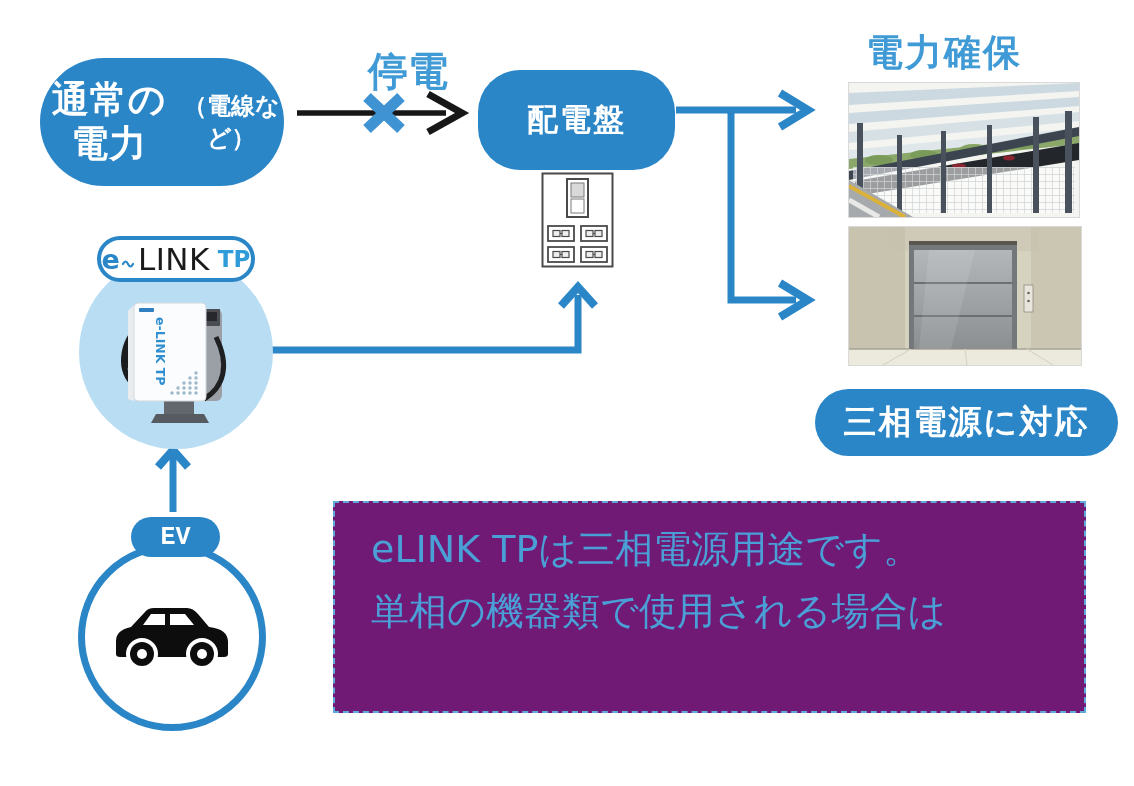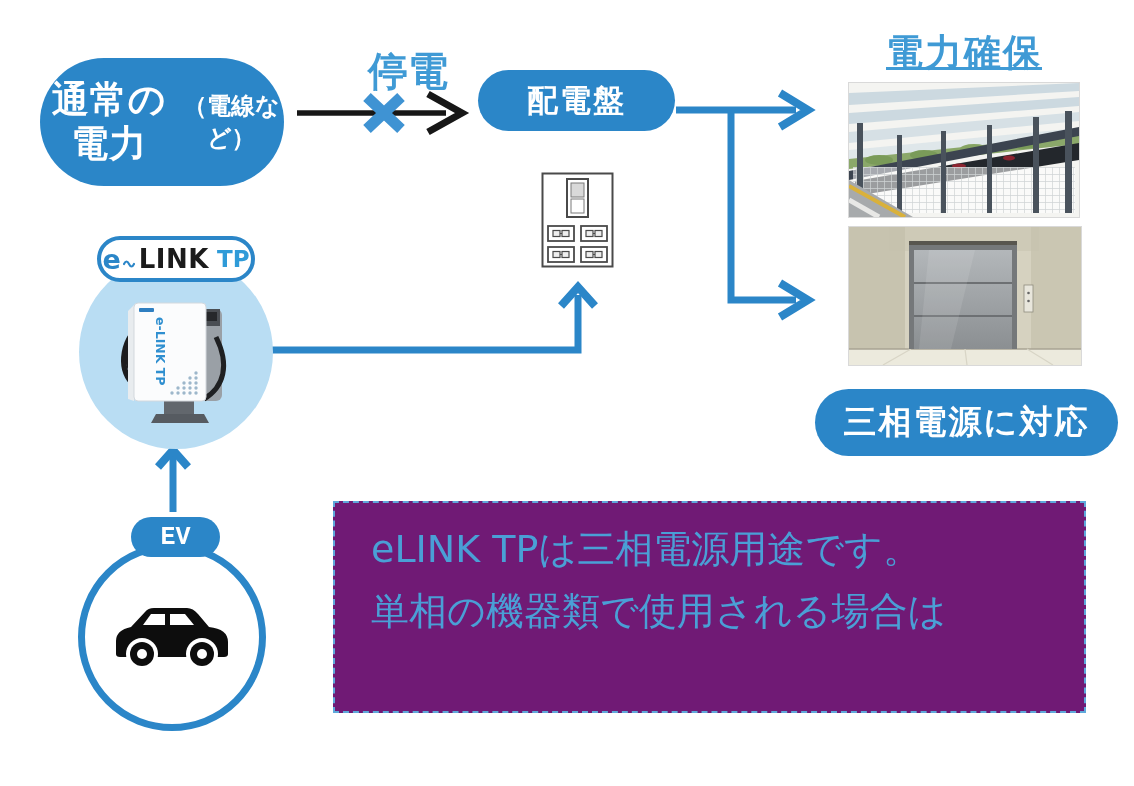--- a/index.html
+++ b/index.html
@@ -13,36 +13,36 @@
   #connectors{position:absolute;left:0;top:0;pointer-events:none;}
   
   .pill{
     position:absolute;background:#2B86C8;color:#ffffff;
     display:flex;flex-direction:row;align-items:center;justify-content:center;
     text-align:center;
   }
   .pill-normal{left:40px;top:58px;width:244px;height:128px;border-radius:64px;}
   .pill-normal .t1{font-size:37px;font-weight:bold;line-height:44px;letter-spacing:1px;}
   .pill-normal .t2{font-size:24px;font-weight:bold;line-height:32px;}
-  .pill-board{left:478px;top:70px;width:197px;height:61px;border-radius:42px;font-size:31px;font-weight:bold;letter-spacing:2px;}
+  .pill-board{left:478px;top:70px;width:197px;height:100px;border-radius:42px;font-size:31px;font-weight:bold;letter-spacing:2px;}
   .pill-threephase{left:815px;top:389px;width:303px;height:67px;border-radius:34px;font-size:33px;font-weight:bold;letter-spacing:2px;}
   .pill-ev{left:131px;top:517px;width:89px;height:40px;border-radius:20px;font-size:25px;font-weight:bold;z-index:6;font-family:Liberation Mono, monospace;}
   
   .blue-label{position:absolute;color:#3F9AD5;font-weight:bold;text-align:center;}
   .lbl-outage{left:320px;top:44px;width:128px;font-size:40px;text-align:right;}
-  .lbl-secured{left:848px;top:28px;width:232px;font-size:37px;letter-spacing:2px;text-decoration:underline;}
+  .lbl-secured{left:828px;top:28px;width:232px;font-size:37px;letter-spacing:2px;}
   
   .elink-badge{
     position:absolute;left:97px;top:236px;width:158px;height:46px;border:4px solid #2B86C8;
     border-radius:24px;background:#ffffff;display:flex;align-items:center;justify-content:center;
     z-index:5;gap:2px;
   }
   .elink-badge .e{color:#2B86C8;font-size:27px;font-weight:bold;line-height:1;}
   .elink-badge .wave{margin:8px 2px 0 0;}
-  .elink-badge .link{color:#1b1b1b;font-size:26px;font-weight:bold;letter-spacing:0.5px;}
+  .elink-badge .link{color:#1b1b1b;font-size:31px;font-weight:normal;letter-spacing:0.5px;}
   .elink-badge .tp{color:#2F9BD8;font-size:23px;font-weight:bold;margin-left:6px;text-align:right;}
   
   .light-circle{position:absolute;left:79px;top:255px;width:194px;height:194px;border-radius:50%;background:#B9DDF3;z-index:2;}
   .device-wrap{position:absolute;left:112px;top:295px;z-index:3;}
   .ev-circle{position:absolute;left:78px;top:543px;width:188px;height:188px;border-radius:50%;
     border:7px solid #2B86C8;background:#ffffff;z-index:4;}
   .car-wrap{position:absolute;left:106px;top:596px;z-index:5;}
   
   .board-icon-wrap{position:absolute;left:541px;top:172px;}
   

